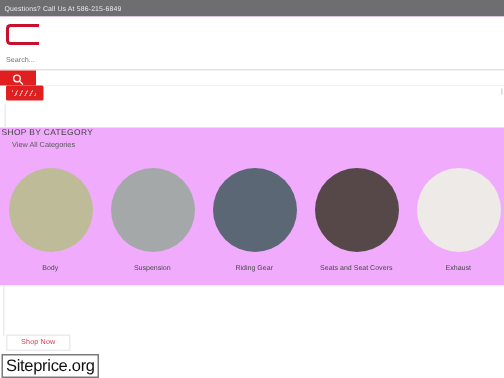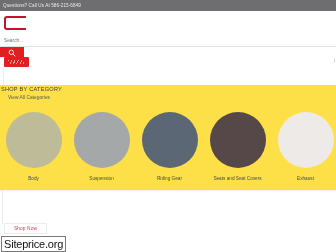--- a/index.html
+++ b/index.html
@@ -5,21 +5,21 @@
   * { margin:0; padding:0; box-sizing:border-box; }
   html, body {
     width:336px; height:252px;
     background:#ffffff;
     font-family:"Liberation Sans", sans-serif;
     overflow:hidden;
   }
   #page {
     position:relative;
     width:336px; height:212px;
-    background:#fde047;
+    background:#f0abfc;
   }
 
   
   .topbar {
     position:absolute; top:0; left:0;
     width:336px; height:11px;
     background:#6e6e70;
     display:flex; align-items:center;
   }
   .topbar-text {

